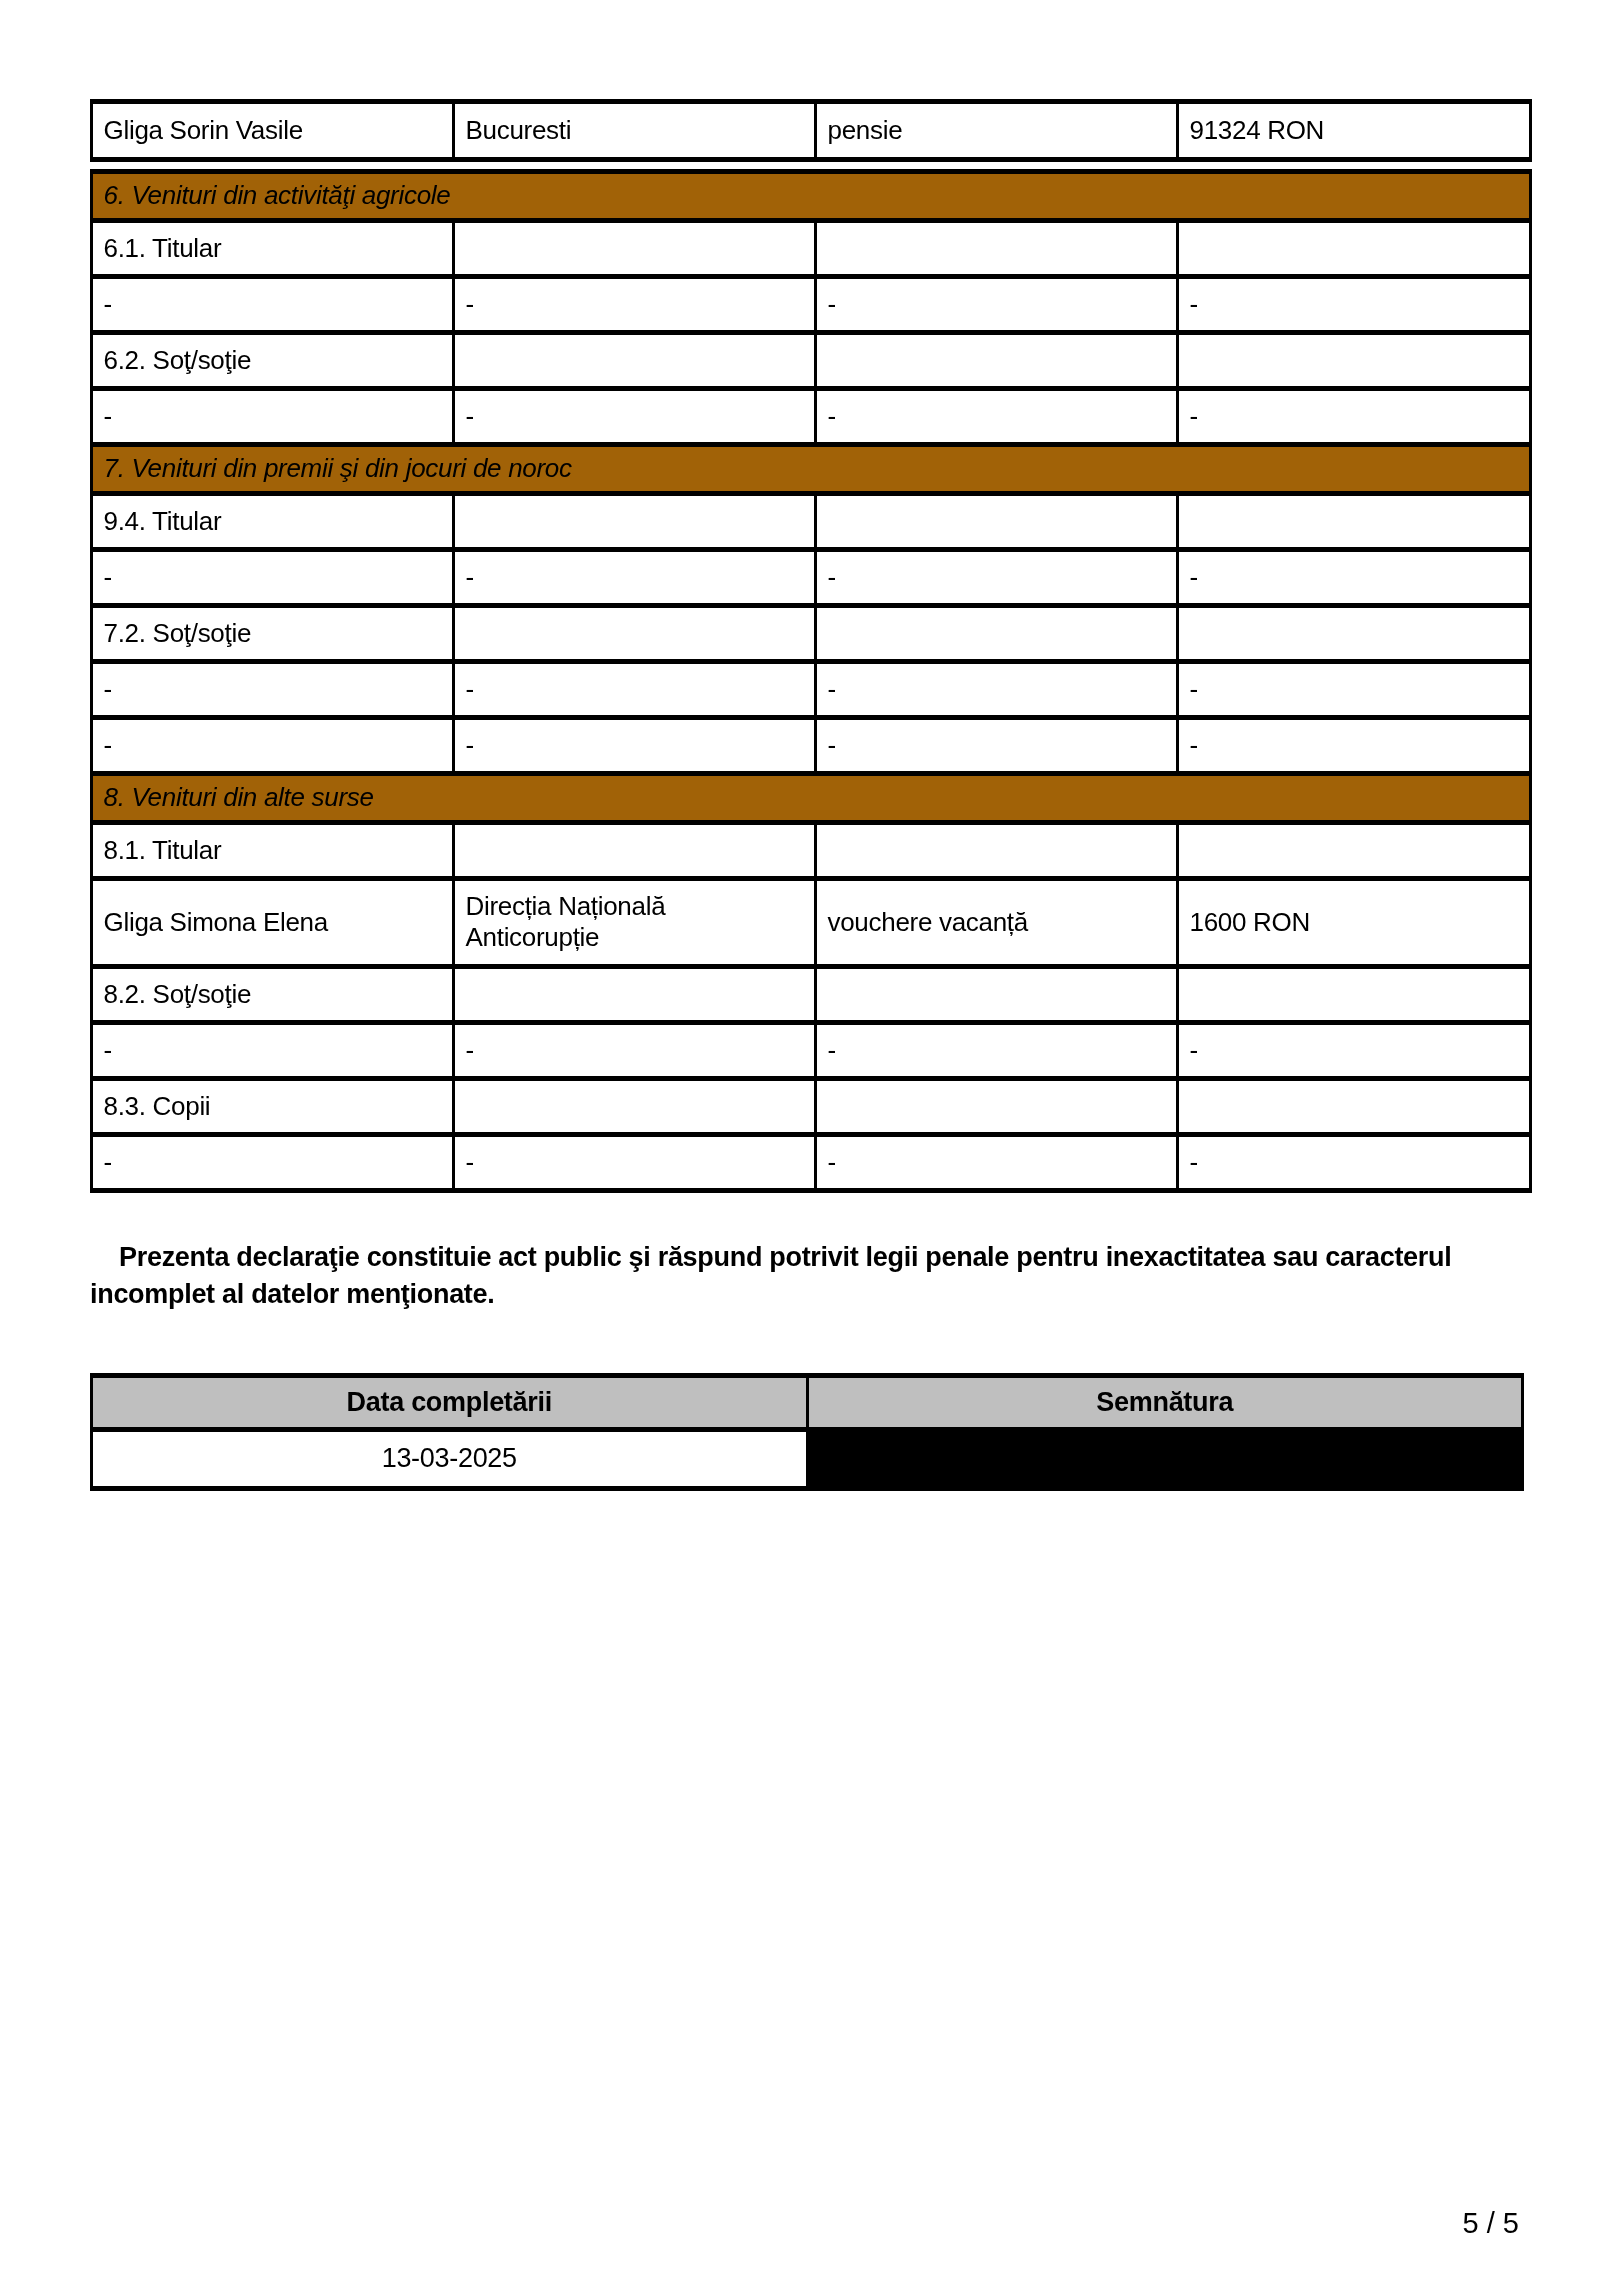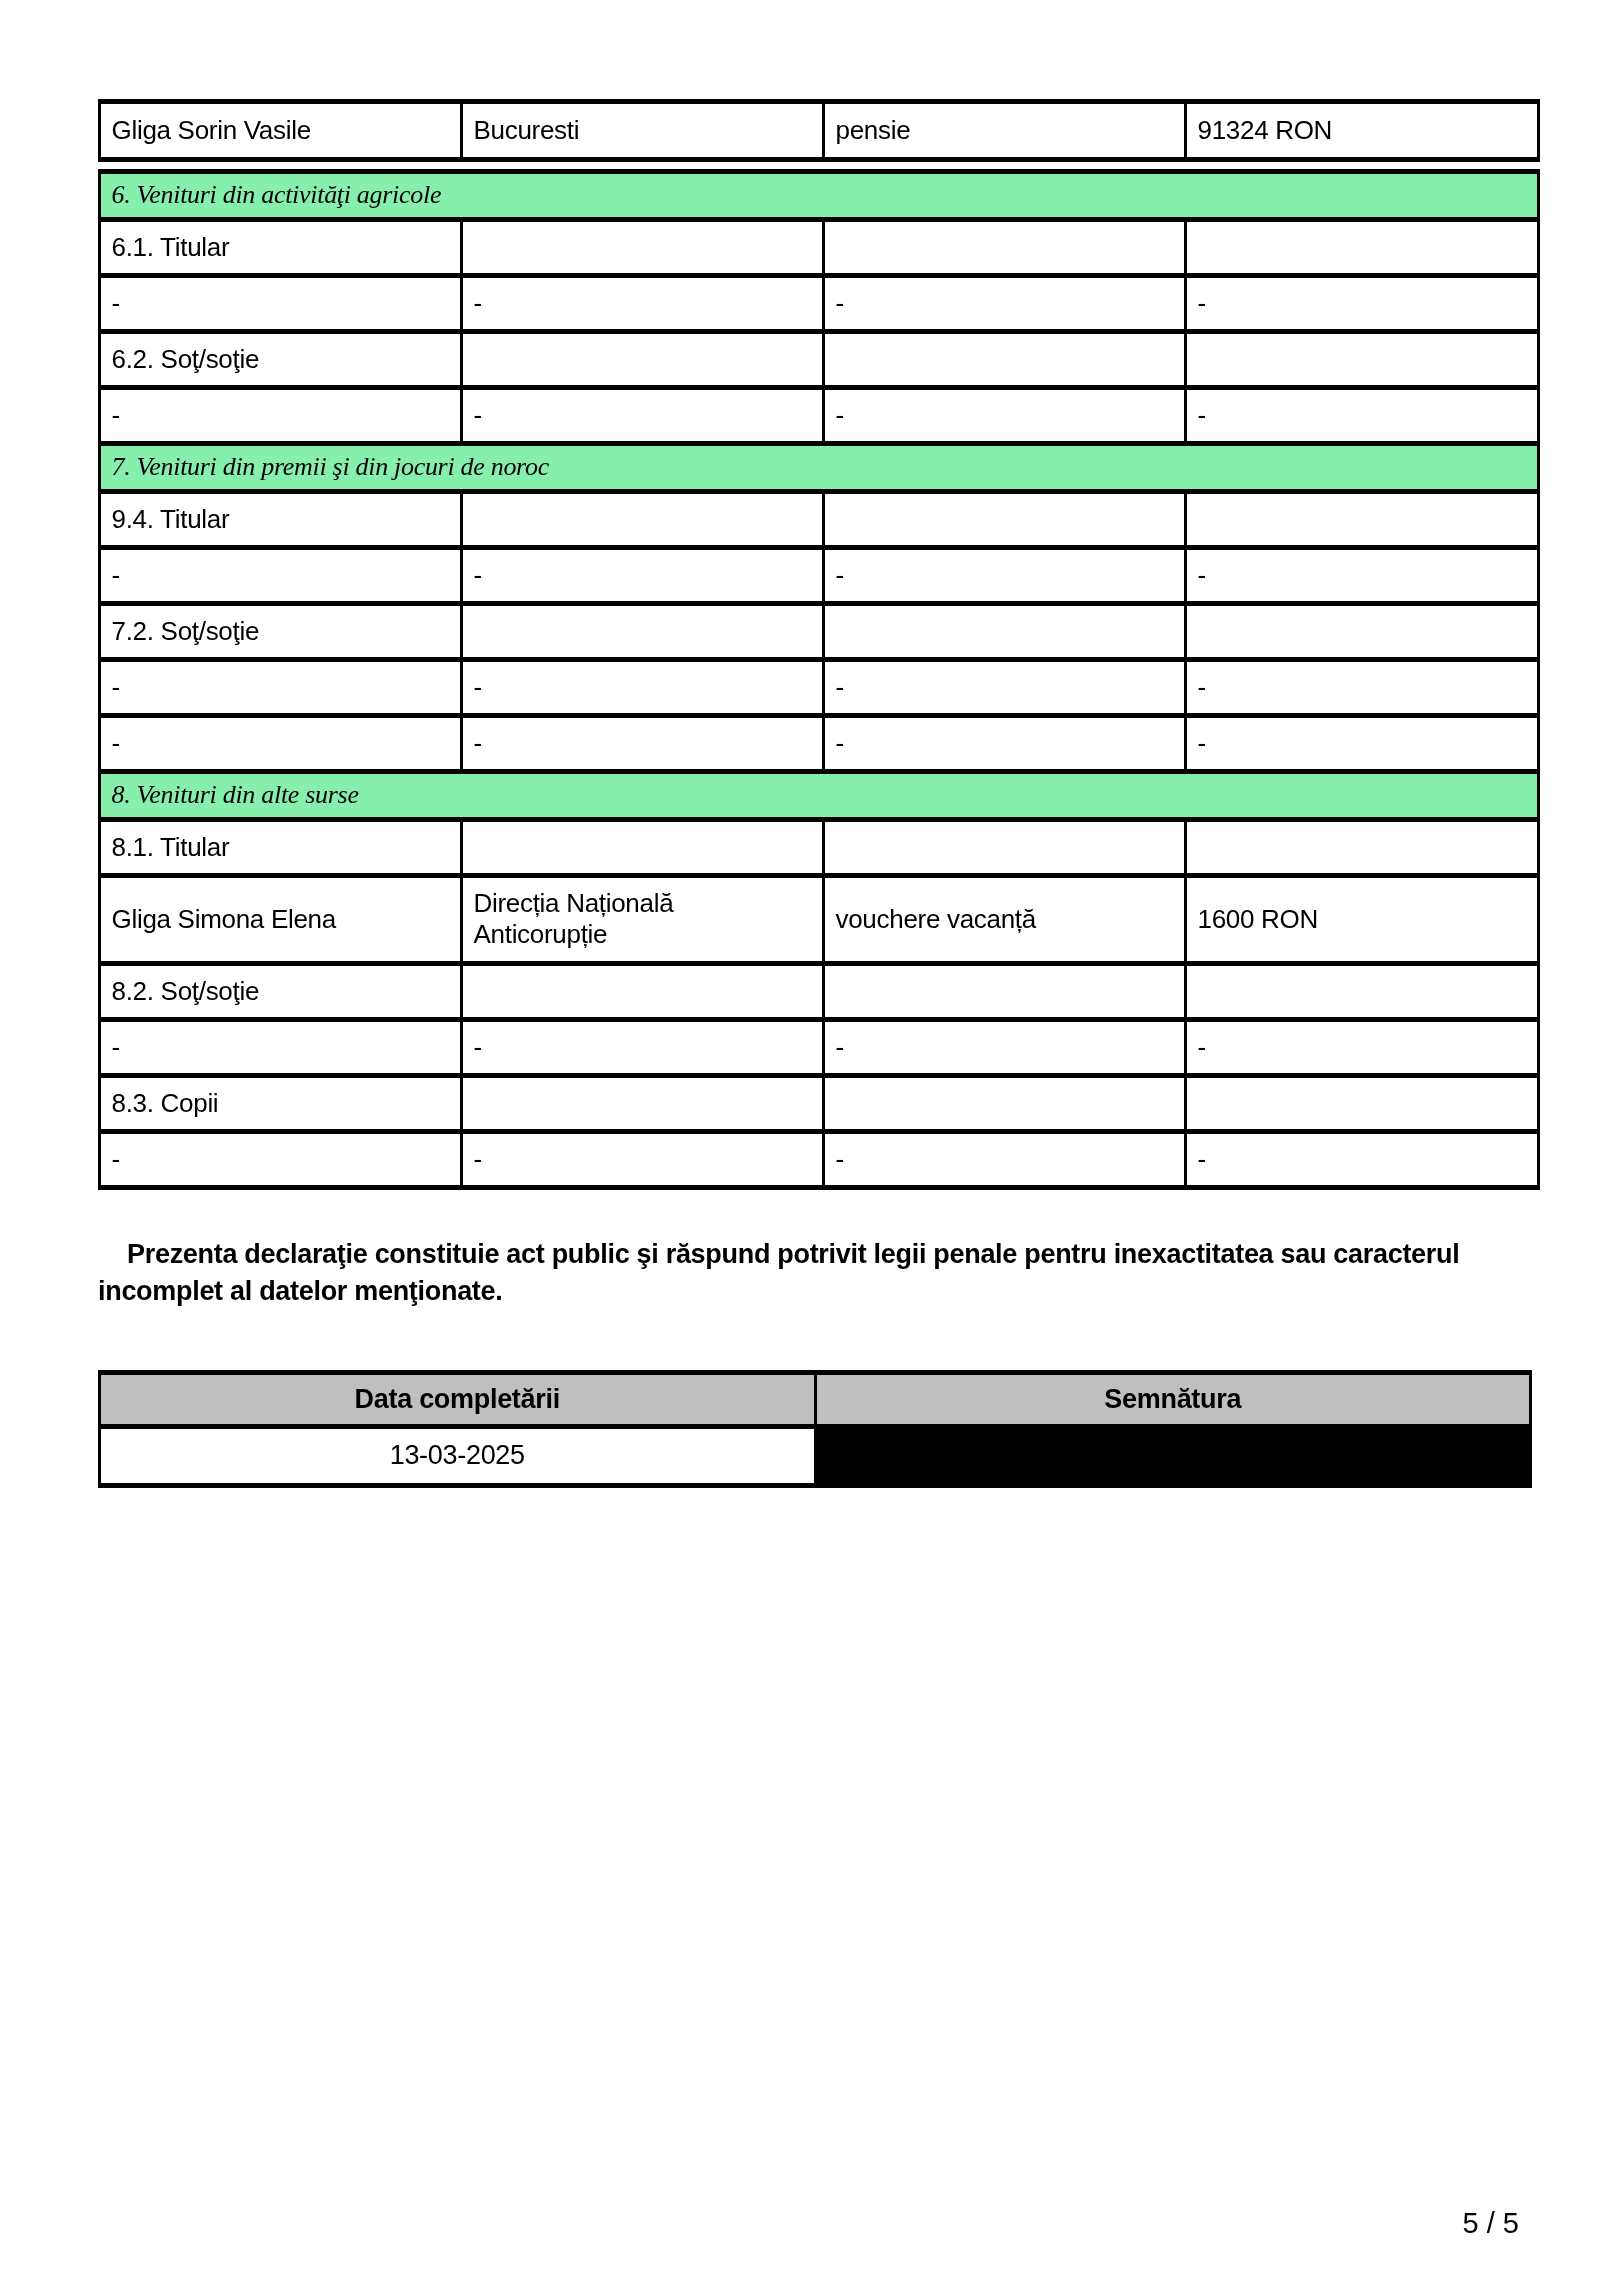--- a/index.html
+++ b/index.html
@@ -6,21 +6,21 @@
   html, body { background: #ffffff; }
   body {
     width: 1622px;
     height: 2295px;
     position: relative;
     font-family: "Liberation Sans", sans-serif;
     color: #000;
   }
   .content {
     position: absolute;
-    left: 98px;
+    left: 90px;
     top: 99px;
     width: 1434px;
   }
 
   
   table.doc {
     width: 100%;
     border-collapse: collapse;
     table-layout: fixed;
     font-size: 26px;
@@ -33,24 +33,23 @@
     vertical-align: middle;
     text-align: left;
     padding: 6.5px 10.5px;
     overflow: hidden;
   }
   table.doc.cont td { height: 58px; }
   table.doc.main td { height: 56px; }
   table.doc.main { border-bottom: 2.6px solid #000; }
   tr.section-row th {
     height: 48px;
-    background: #86efac;
+    background: #a16207;
     font-style: italic;
     font-weight: normal;
-    font-family: Liberation Serif, serif;
   }
   tr.tall-row td { height: auto; padding-top: 10.5px; padding-bottom: 10.5px; }
   .gap { height: 6.5px; }
 
   
   .legal {
     margin-top: 46px;
     font-weight: bold;
     font-size: 27px;
     line-height: 37px;

